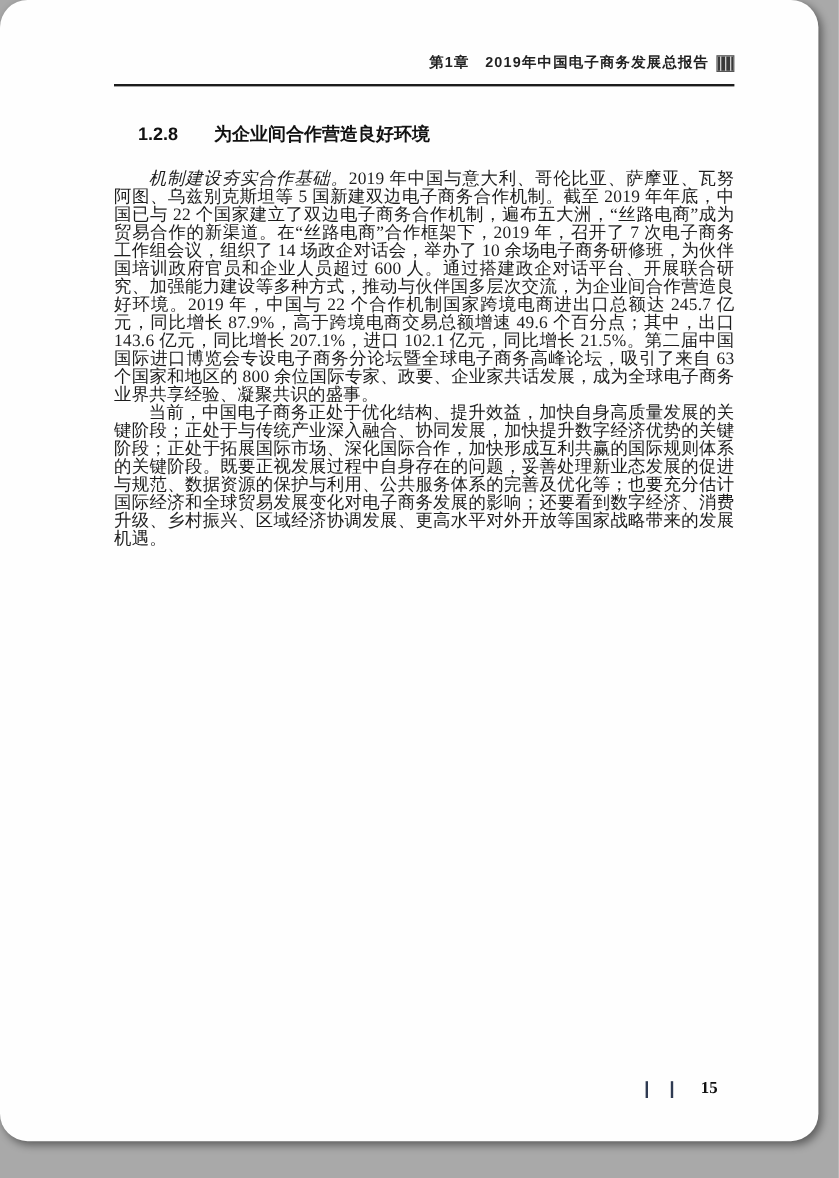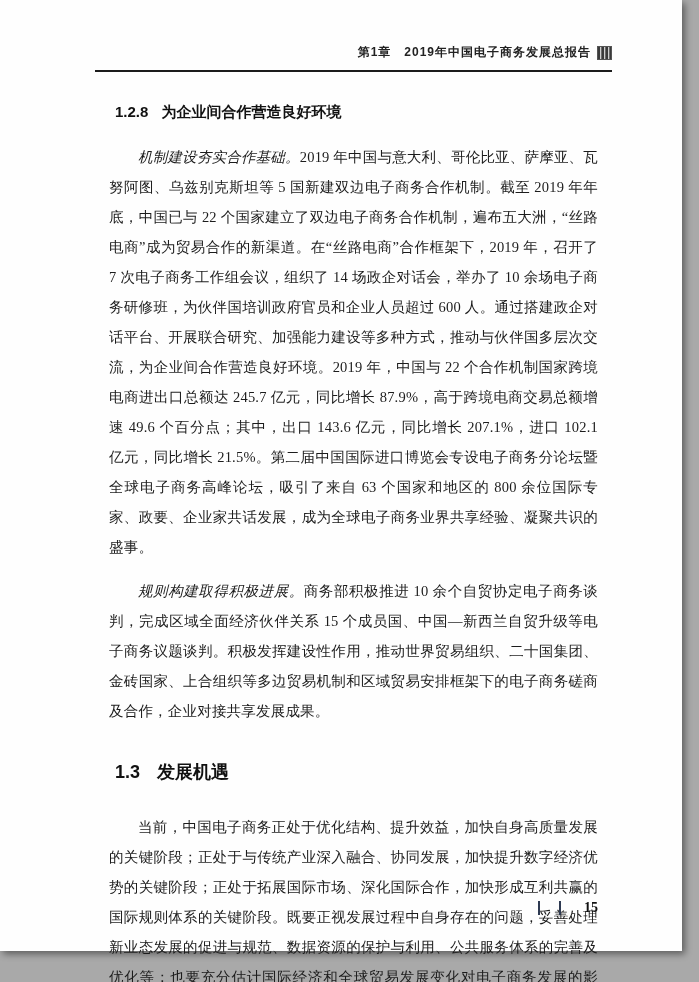--- a/index.html
+++ b/index.html
@@ -15,20 +15,21 @@
     font-family: "Liberation Serif", serif;
   }
   .scan-page {
     position: absolute;
     left: 0;
     top: 0;
     width: 682px;
     height: 951px;
     background: #fefefe;
     box-shadow: 3px 3px 7px rgba(0,0,0,0.45);
+    border-radius: 23px;
   }
   .content {
     padding: 44px 70px 0 95px;
     color: #1c1c1c;
   }
   
   .running-header {
     display: flex;
     justify-content: flex-end;
     align-items: center;
@@ -54,34 +55,34 @@
     margin-top: 9px;
   }
   
   .subsection-heading {
     font-family: "Liberation Sans", sans-serif;
     font-weight: bold;
     font-size: 15px;
     color: #111;
     margin: 31px 0 20px 20px;
   }
-  .subsection-heading .h-num { margin-right: 13px; }
+  .subsection-heading .h-num { margin-right: 30px; }
   .section-heading {
     font-family: "Liberation Sans", sans-serif;
     font-weight: bold;
     font-size: 18px;
     color: #111;
     margin: 34px 0 28px 20px;
   }
   .section-heading .h-num { margin-right: 17px; }
   
   .body-para {
-    margin: 14px;
+    margin: 0;
     font-size: 14.5px;
-    line-height: 30px;
+    line-height: 15px;
     text-align: justify;
     text-indent: 2em;
     color: #1c1c1c;
     letter-spacing: 0.2px;
   }
   .body-para .lead {
     font-style: italic;
   }
   
   .page-number-block {
@@ -119,27 +120,21 @@
     <div class="header-rule"></div>
 
     <h3 class="subsection-heading">
       <span class="h-num">1.2.8</span><span>为企业间合作营造良好环境</span>
     </h3>
 
     <p class="body-para">
       <span class="lead">机制建设夯实合作基础。</span><span>2019 年中国与意大利、哥伦比亚、萨摩亚、瓦努阿图、乌兹别克斯坦等 5 国新建双边电子商务合作机制。截至 2019 年年底，中国已与 22 个国家建立了双边电子商务合作机制，遍布五大洲，“丝路电商”成为贸易合作的新渠道。在“丝路电商”合作框架下，2019 年，召开了 7 次电子商务工作组会议，组织了 14 场政企对话会，举办了 10 余场电子商务研修班，为伙伴国培训政府官员和企业人员超过 600 人。通过搭建政企对话平台、开展联合研究、加强能力建设等多种方式，推动与伙伴国多层次交流，为企业间合作营造良好环境。2019 年，中国与 22 个合作机制国家跨境电商进出口总额达 245.7 亿元，同比增长 87.9%，高于跨境电商交易总额增速 49.6 个百分点；其中，出口 143.6 亿元，同比增长 207.1%，进口 102.1 亿元，同比增长 21.5%。第二届中国国际进口博览会专设电子商务分论坛暨全球电子商务高峰论坛，吸引了来自 63 个国家和地区的 800 余位国际专家、政要、企业家共话发展，成为全球电子商务业界共享经验、凝聚共识的盛事。</span>
     </p>
 
-    <p class="body-para">
-      <span class="lead">规则构建取得积极进展。</span><span>商务部积极推进 10 余个自贸协定电子商务谈判，完成区域全面经济伙伴关系 15 个成员国、中国—新西兰自贸升级等电子商务议题谈判。积极发挥建设性作用，推动世界贸易组织、二十国集团、金砖国家、上合组织等多边贸易机制和区域贸易安排框架下的电子商务磋商及合作，企业对接共享发展成果。</span>
-    </p>
 
-    <h2 class="section-heading">
-      <span class="h-num">1.3</span><span>发展机遇</span>
-    </h2>
 
     <p class="body-para">
       <span>当前，中国电子商务正处于优化结构、提升效益，加快自身高质量发展的关键阶段；正处于与传统产业深入融合、协同发展，加快提升数字经济优势的关键阶段；正处于拓展国际市场、深化国际合作，加快形成互利共赢的国际规则体系的关键阶段。既要正视发展过程中自身存在的问题，妥善处理新业态发展的促进与规范、数据资源的保护与利用、公共服务体系的完善及优化等；也要充分估计国际经济和全球贸易发展变化对电子商务发展的影响；还要看到数字经济、消费升级、乡村振兴、区域经济协调发展、更高水平对外开放等国家战略带来的发展机遇。</span>
     </p>
 
 
   </div>
 
   <div class="page-number-block">
     <span class="page-bar"></span>

